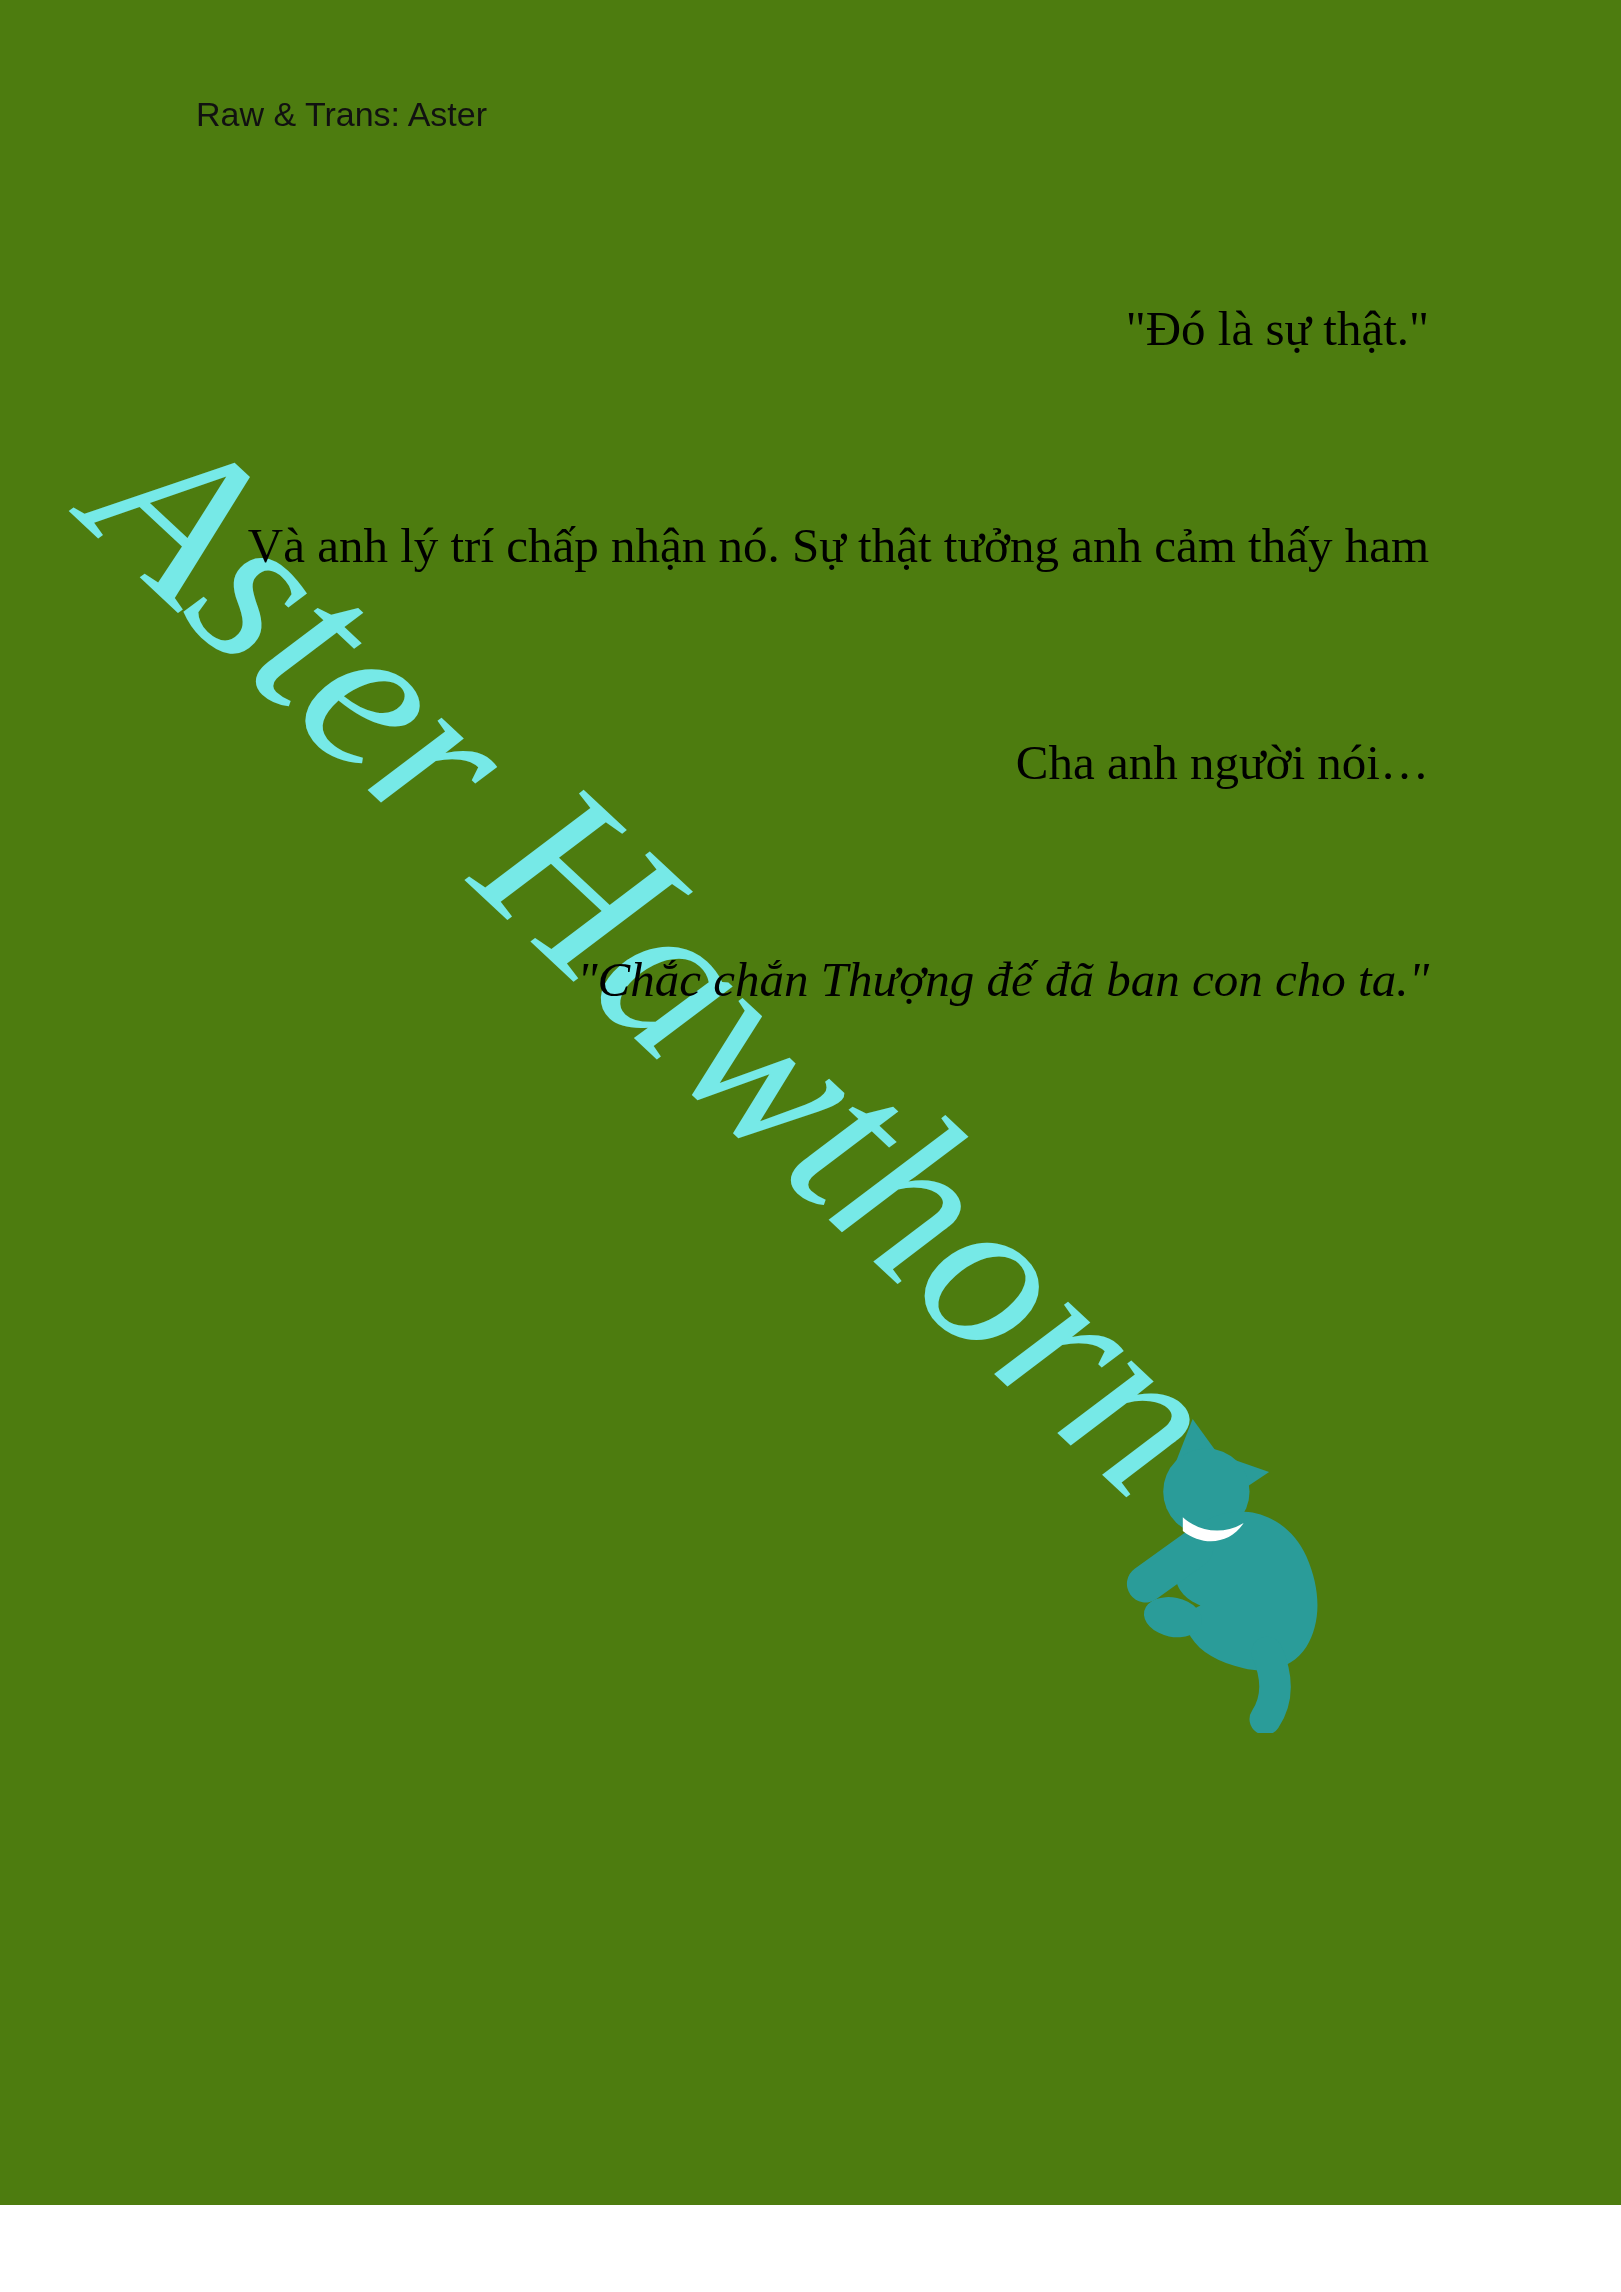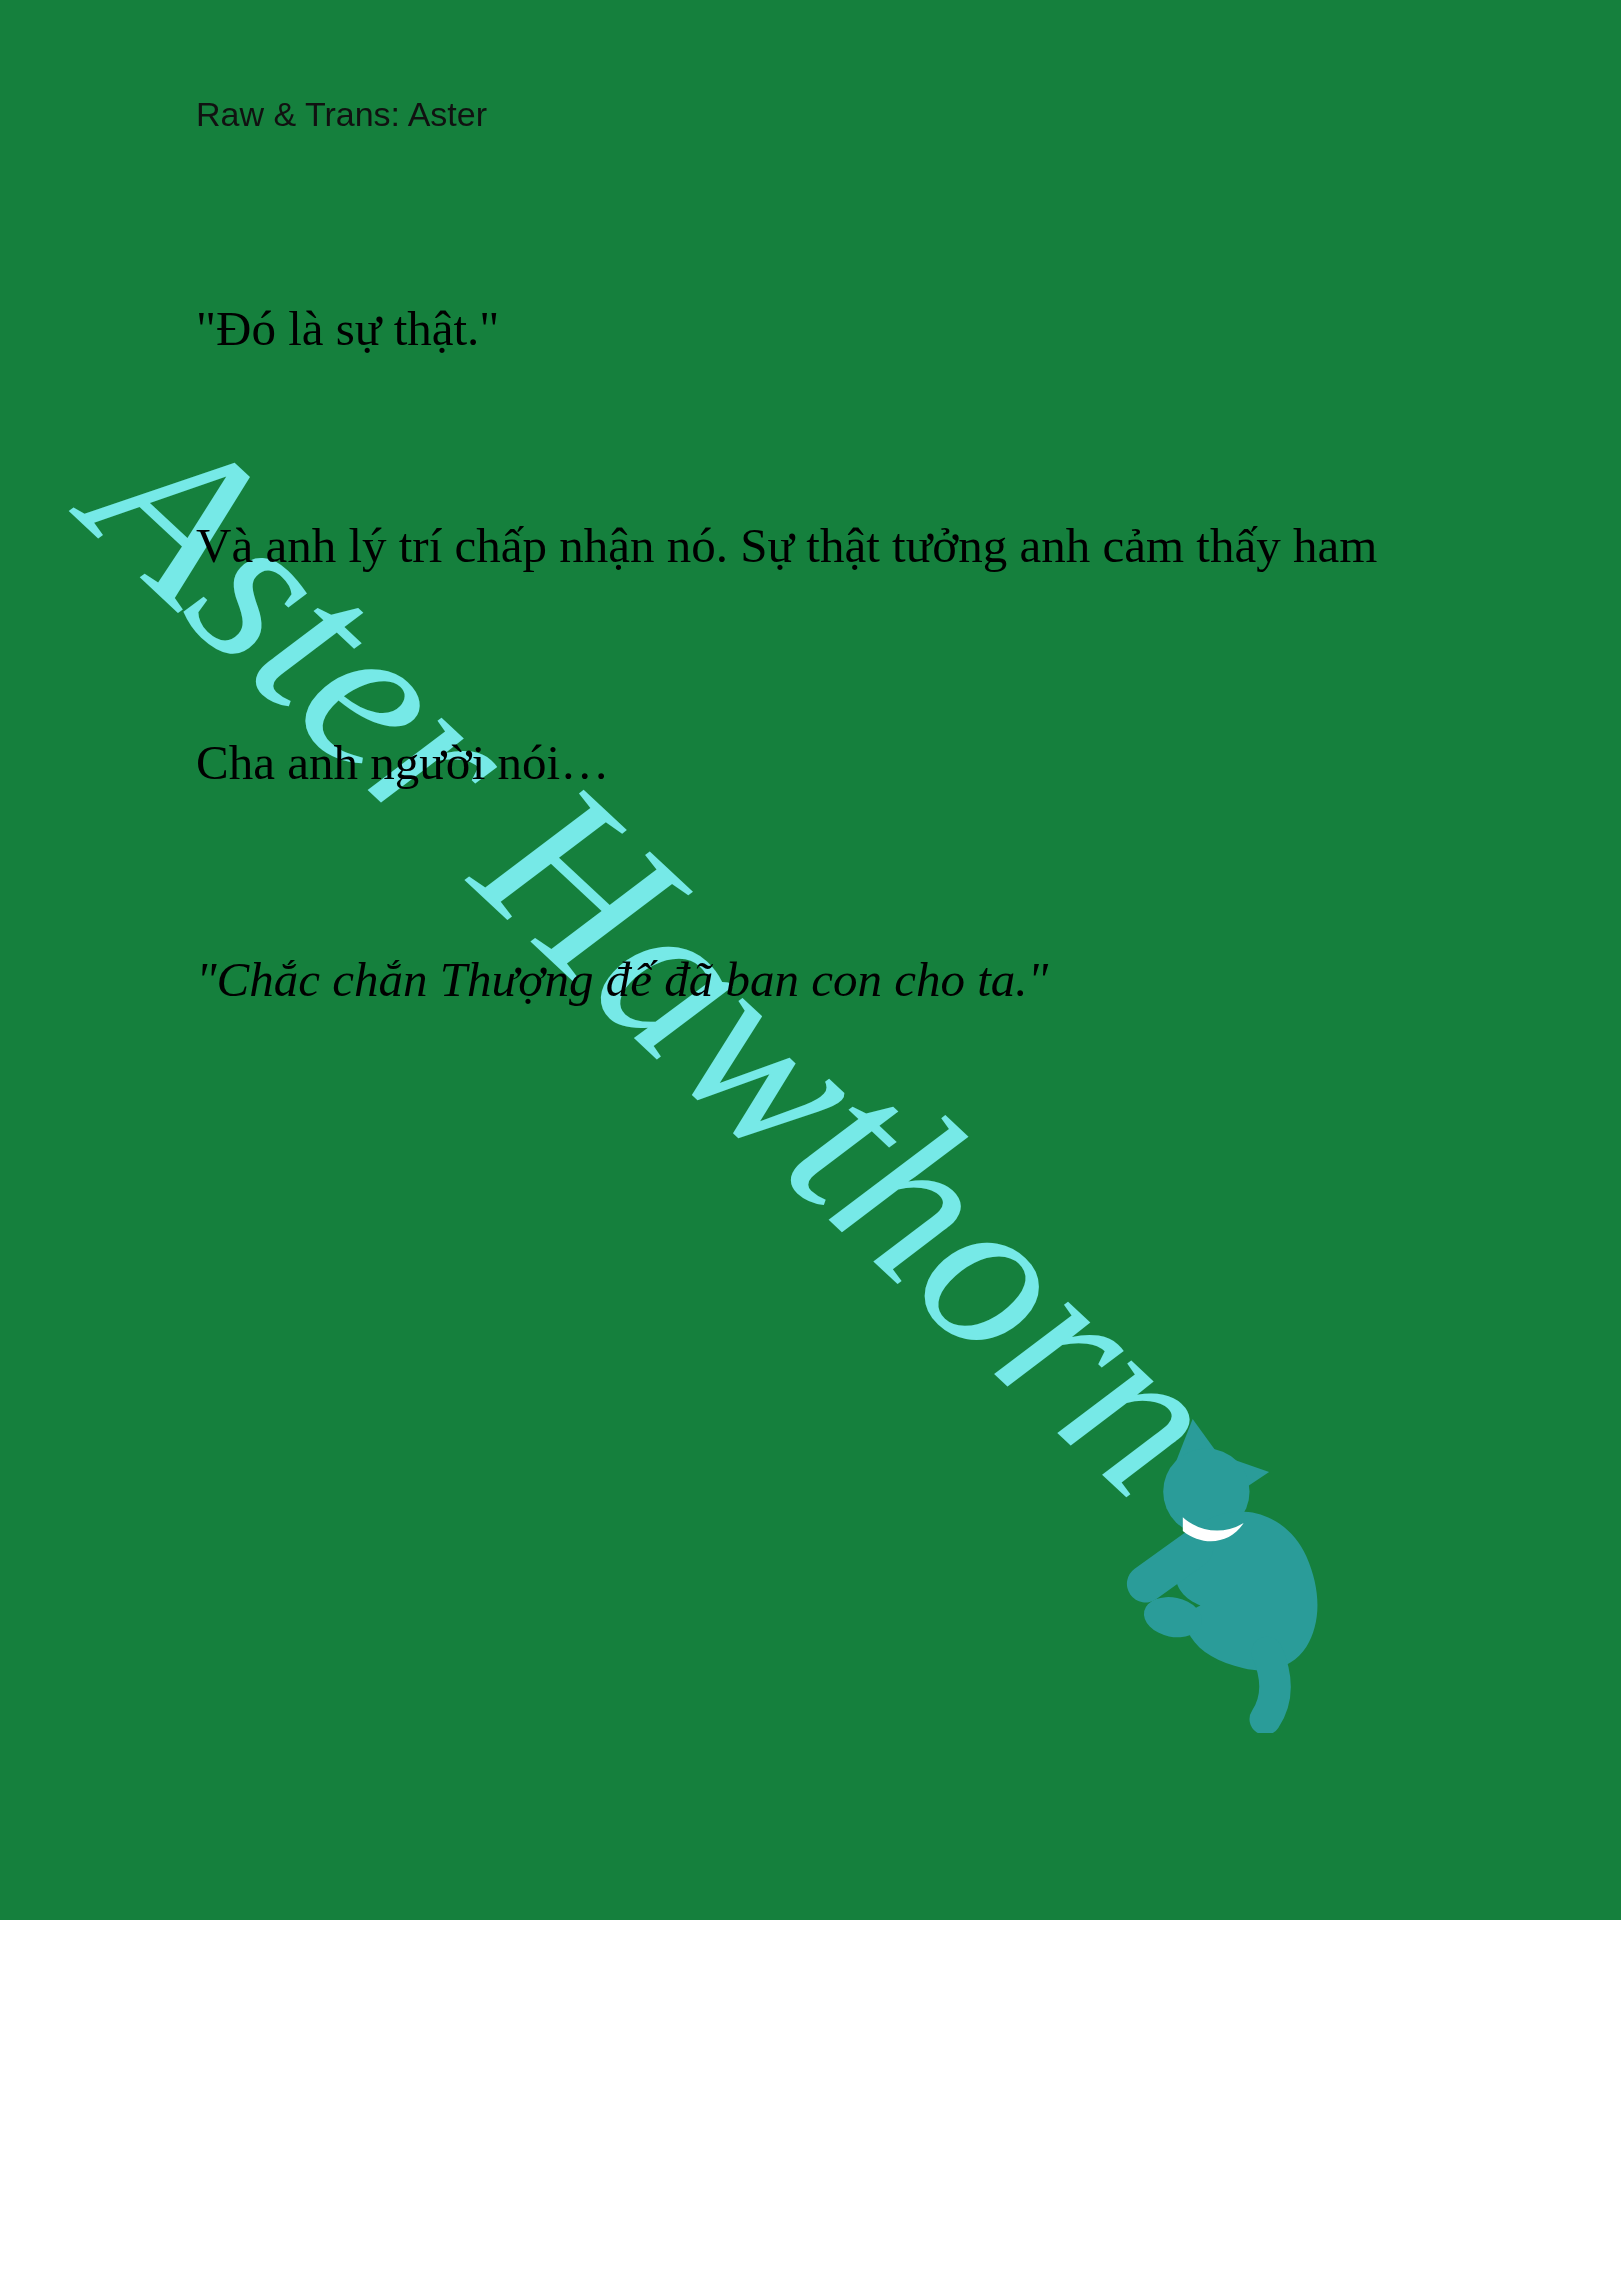--- a/index.html
+++ b/index.html
@@ -3,24 +3,25 @@
 <meta charset="utf-8">
 <style>
   html, body {
     margin: 0;
     padding: 0;
     background: #ffffff;
   }
   #page {
     position: relative;
     width: 1621px;
-    height: 1920px;
-    background: #15803d;
+    height: 2205px;
+    background: #4d7c0f;
     overflow: hidden;
     font-family: "Liberation Serif", "DejaVu Serif", serif;
+    text-align: right;
   }
   .header-credit {
     position: absolute;
     left: 196px;
     top: 94px;
     font-family: "Liberation Sans", "DejaVu Sans", sans-serif;
     font-size: 34px;
     line-height: 41px;
     color: #111111;
     z-index: 3;

